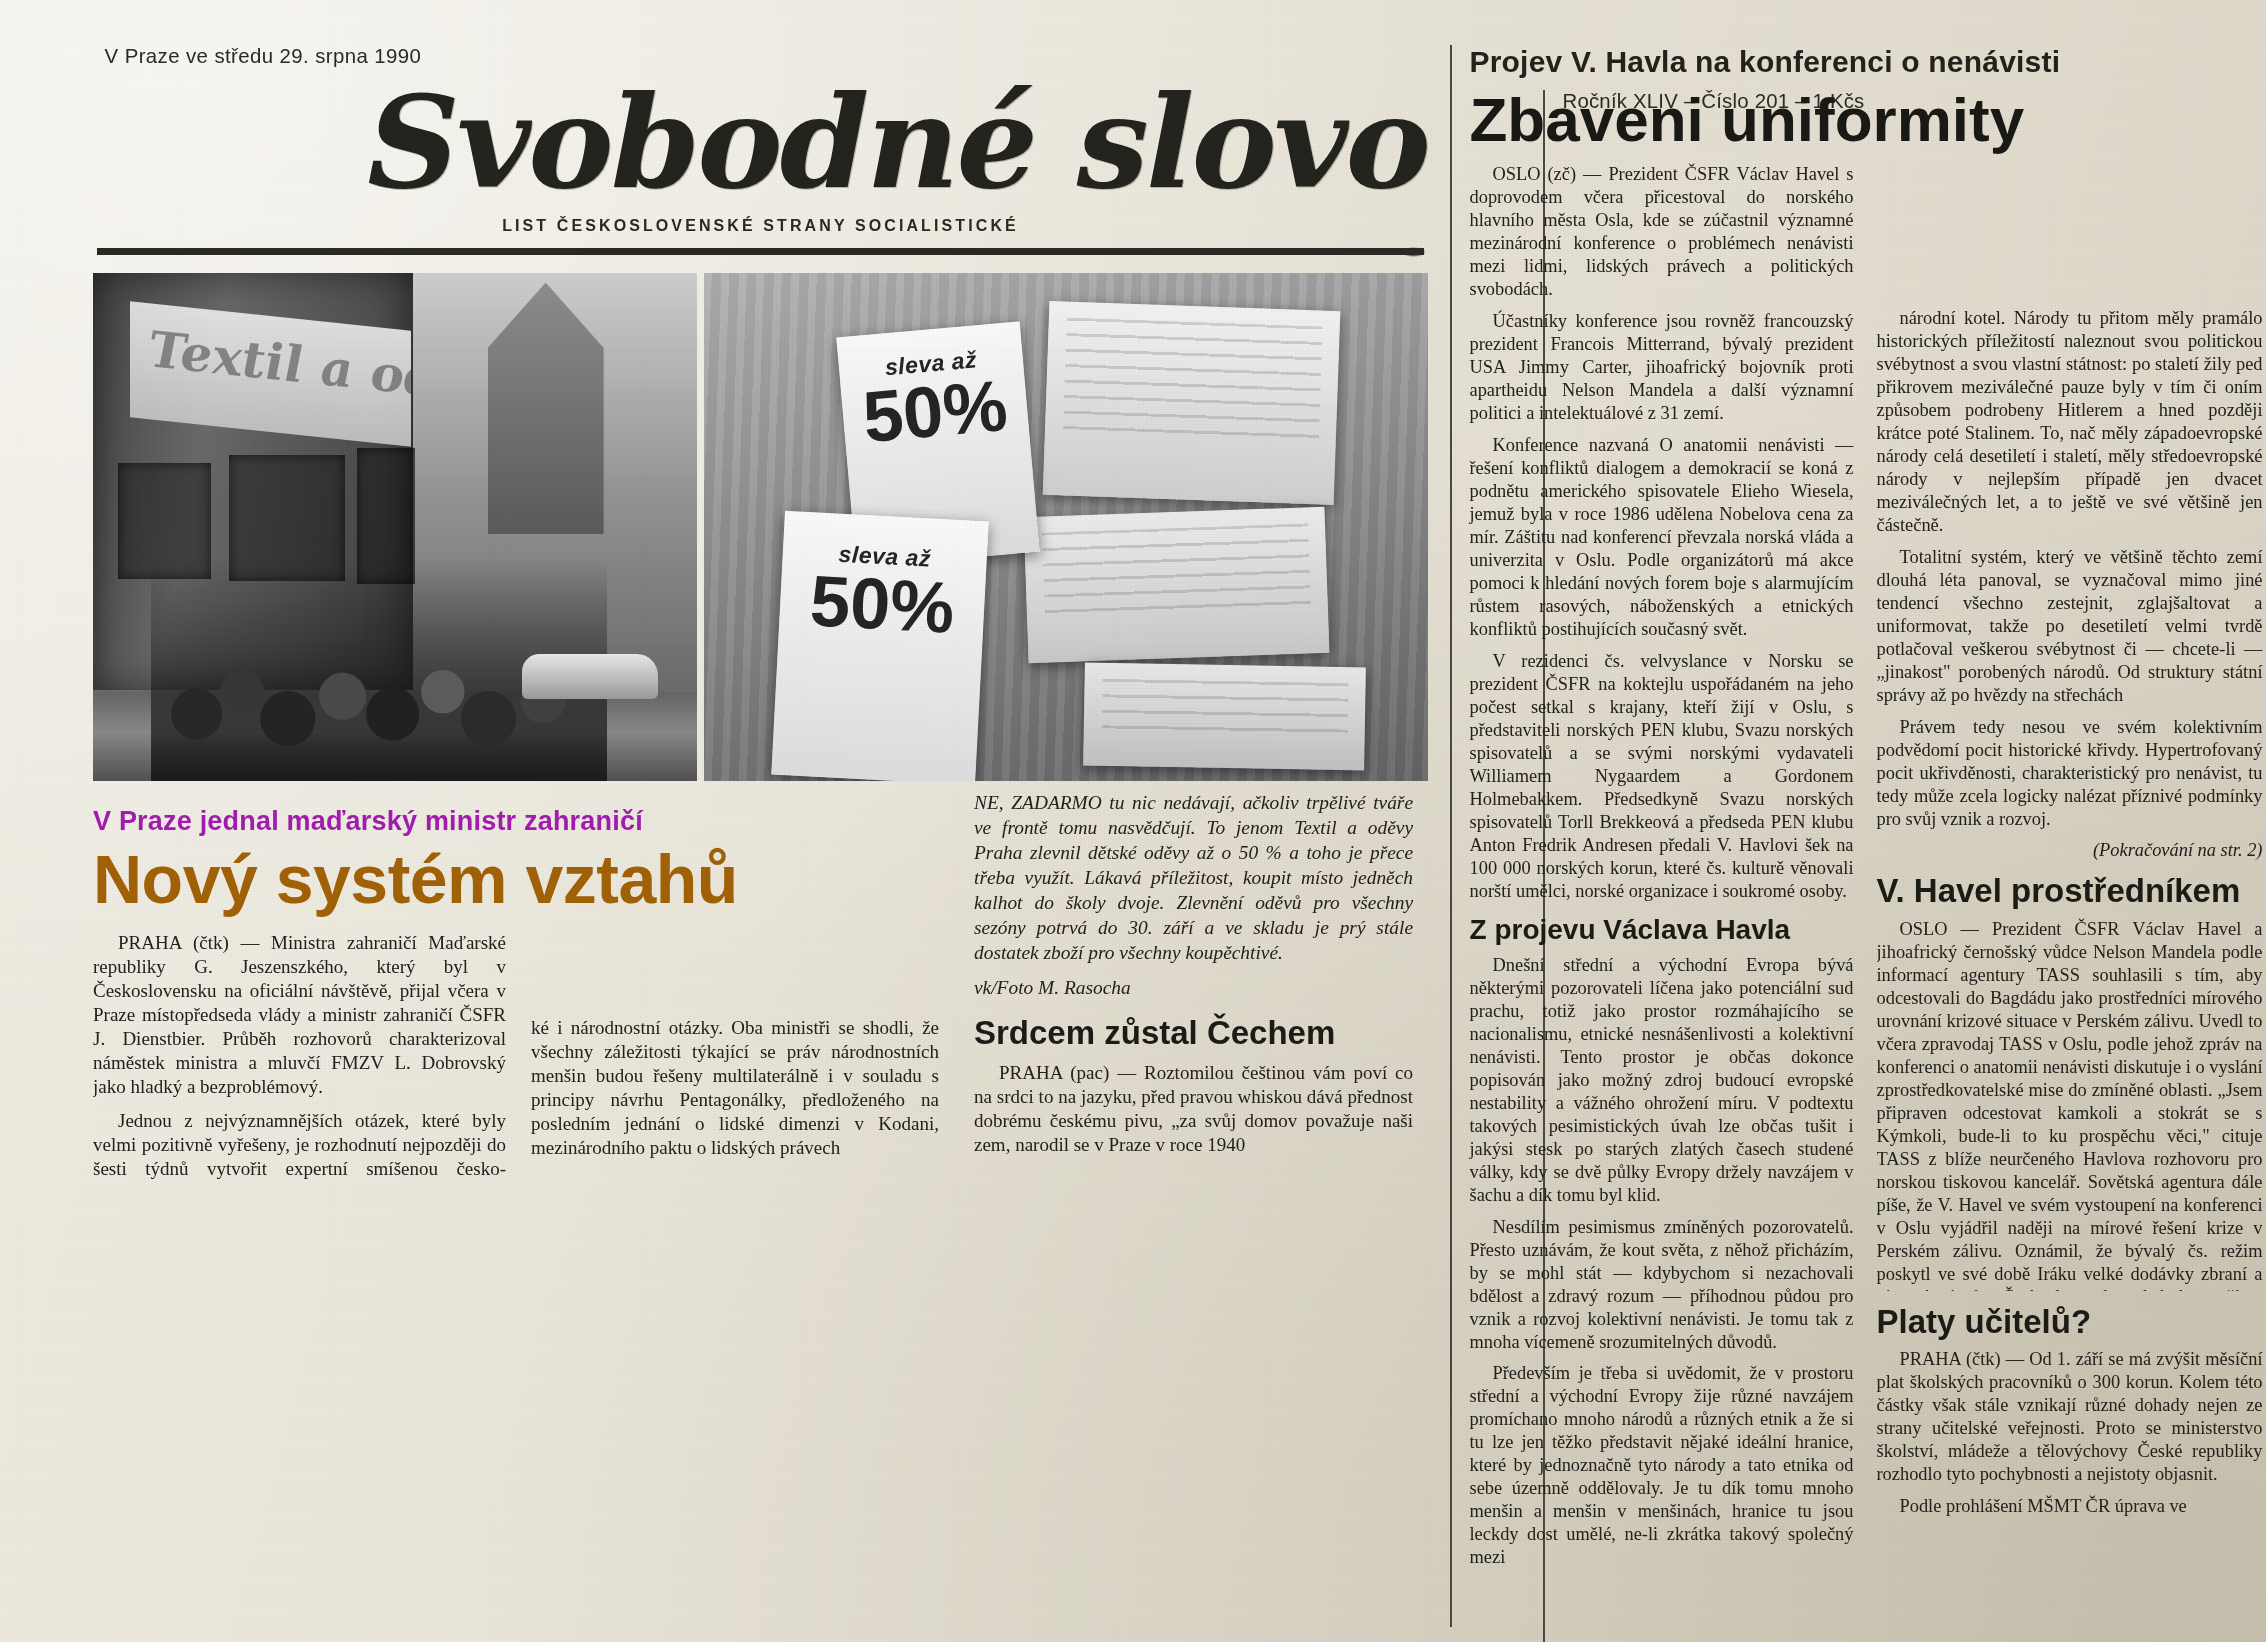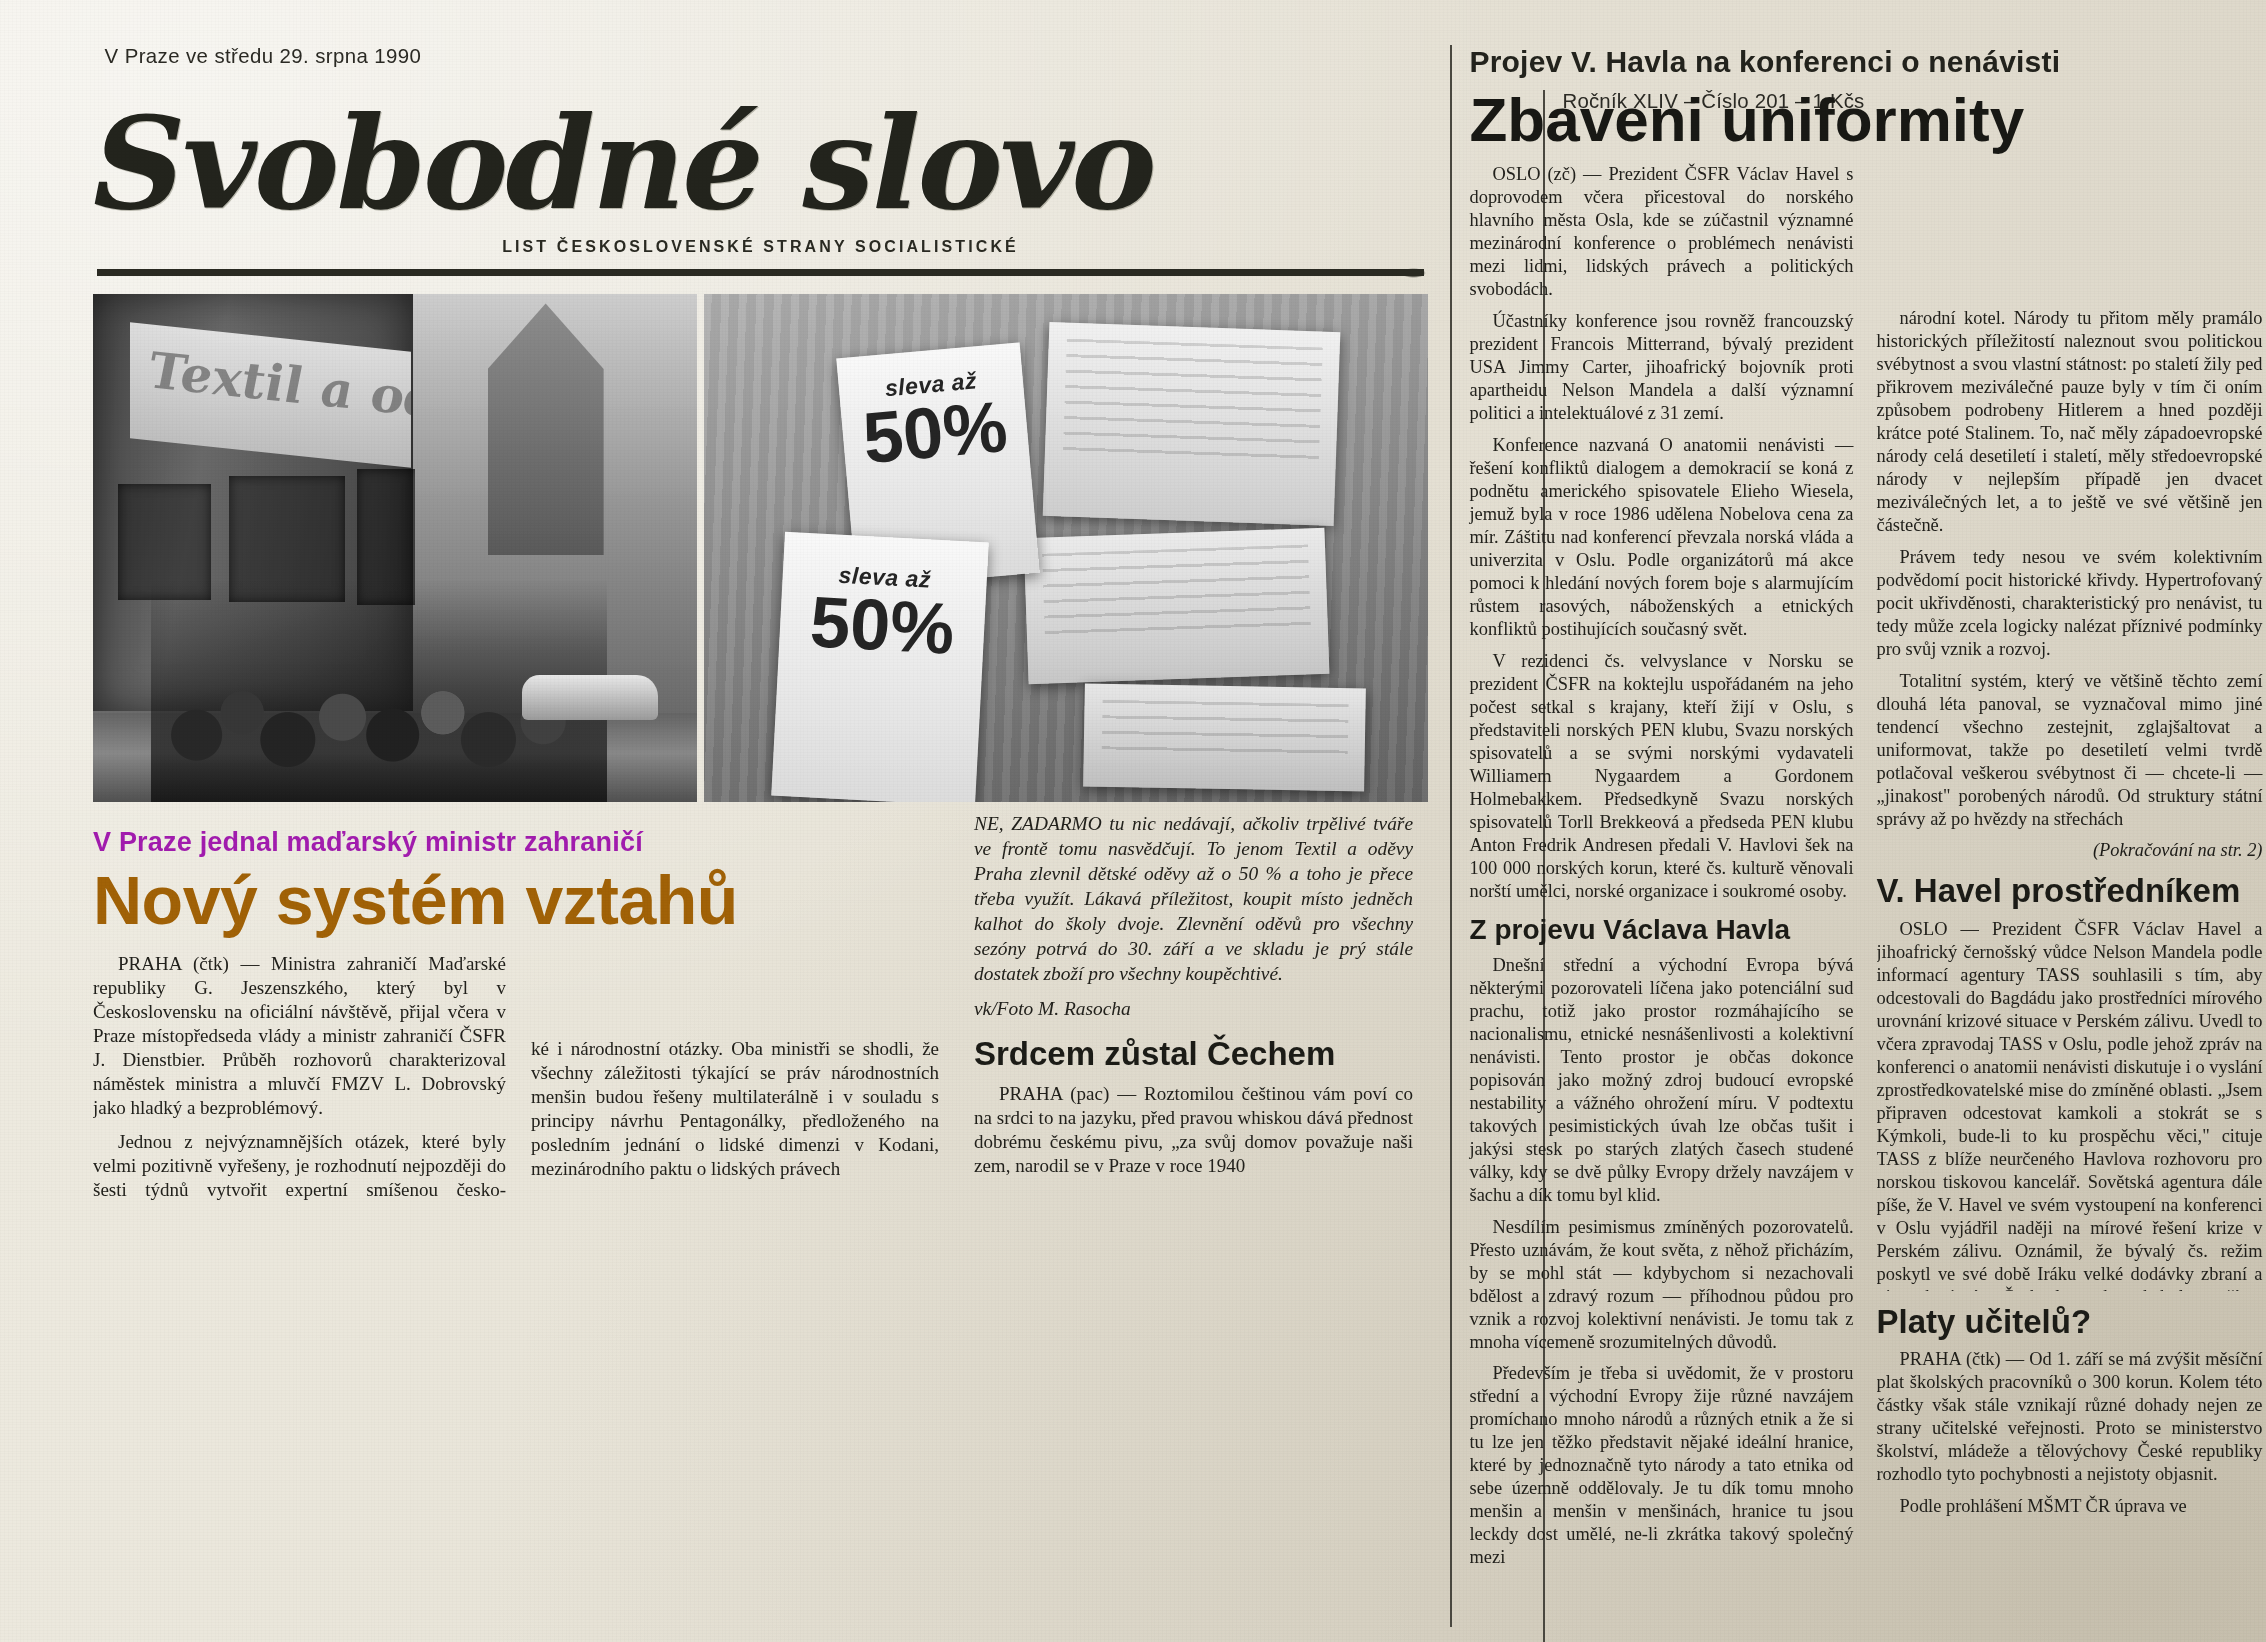--- a/index.html
+++ b/index.html
@@ -33,21 +33,21 @@
   .left {
     position:absolute; left:93px; top:45px; width:1335px; height:1572px;
   }
   .masthead-line {
     display:flex; justify-content:space-between; align-items:flex-end;
     font-family:"Liberation Sans", sans-serif;
     font-size:20.4px; letter-spacing:0.4px; color:#2b2a24;
     padding:0 15.5px 0 11.6px;
   }
   .masthead-line .right { letter-spacing:0.2px; }
-  .logo-wrap { margin-top:22px; text-align:left; position:relative; height:146px; }
+  .logo-wrap { margin-top:1px; text-align:right; position:relative; height:146px; }
   .logo {
     font-family:"DejaVu Serif", serif;
     font-style:italic; font-weight:700;
     font-size:128px; line-height:146px;
     letter-spacing:-2.9px;
     color:#23241d;
     text-shadow:1px 1px 0 rgba(80,80,60,.35), -1px 0 0 rgba(255,255,255,.25);
   }
   .subtitle {
     text-align:center;
@@ -337,22 +337,22 @@
         <p class="rbody">Dnešní střední a východní Evropa bývá některými pozorovateli líčena jako potenciální sud prachu, totiž jako prostor rozmáhajícího se nacionalismu, etnické nesnášenlivosti a kolektivní nenávisti. Tento prostor je občas dokonce popisován jako možný zdroj budoucí evropské nestability a vážného ohrožení míru. V podtextu takových pesimistických úvah lze občas tušit i jakýsi stesk po starých zlatých časech studené války, kdy se dvě půlky Evropy držely navzájem v šachu a dík tomu byl klid.</p>
         <p class="rbody">Nesdílím pesimismus zmíněných pozorovatelů. Přesto uznávám, že kout světa, z něhož přicházím, by se mohl stát — kdybychom si nezachovali bdělost a zdravý rozum — příhodnou půdou pro vznik a rozvoj kolektivní nenávisti. Je tomu tak z mnoha vícemeně srozumitelných důvodů.</p>
         <div class="clip" style="height:204px;">
           <p class="rbody">Především je třeba si uvědomit, že v prostoru střední a východní Evropy žije různé navzájem promíchano mnoho národů a různých etnik a že si tu lze jen těžko představit nějaké ideální hranice, které by jednoznačně tyto národy a tato etnika od sebe územně oddělovaly. Je tu dík tomu mnoho menšin a menšin v menšinách, hranice tu jsou leckdy dost umělé, ne-li zkrátka takový společný mezi</p>
         </div>
       </div>
 
       <div class="rcol narrow">
         <div style="height:144px;"></div>
         <p class="rbody">národní kotel. Národy tu přitom měly pramálo historických příležitostí naleznout svou politickou svébytnost a svou vlastní státnost: po staletí žily ped přikrovem meziválečné pauze byly v tím či oním způsobem podrobeny Hitlerem a hned později krátce poté Stalinem. To, nač měly západoevropské národy celá desetiletí i staletí, měly středoevropské národy v nejlepším případě jen dvacet meziválečných let, a to ještě ve své většině jen částečně.</p>
+        <p class="rbody">Totalitní systém, který ve většině těchto zemí dlouhá léta panoval, se vyznačoval mimo jiné tendencí všechno zestejnit, zglajšaltovat a uniformovat, takže po desetiletí velmi tvrdě potlačoval veškerou svébytnost či — chcete-li — „jinakost" porobených národů. Od struktury státní správy až po hvězdy na střechách</p>
         <p class="rbody">Právem tedy nesou ve svém kolektivním podvědomí pocit historické křivdy. Hypertrofovaný pocit ukřivděnosti, charakteristický pro nenávist, tu tedy může zcela logicky nalézat příznivé podmínky pro svůj vznik a rozvoj.</p>
-        <p class="rbody">Totalitní systém, který ve většině těchto zemí dlouhá léta panoval, se vyznačoval mimo jiné tendencí všechno zestejnit, zglajšaltovat a uniformovat, takže po desetiletí velmi tvrdě potlačoval veškerou svébytnost či — chcete-li — „jinakost" porobených národů. Od struktury státní správy až po hvězdy na střechách</p>
         <p class="cont">(Pokračování na str. 2)</p>
 
         <div class="rsub big">V. Havel prostředníkem</div>
         <div class="clip" style="height:373px;">
           <p class="rbody">OSLO — Prezident ČSFR Václav Havel a jihoafrický černošský vůdce Nelson Mandela podle informací agentury TASS souhlasili s tím, aby odcestovali do Bagdádu jako prostředníci mírového urovnání krizové situace v Perském zálivu. Uvedl to včera zpravodaj TASS v Oslu, podle jehož zpráv na konferenci o anatomii nenávisti diskutuje i o vyslání zprostředkovatelské mise do zmíněné oblasti. „Jsem připraven odcestovat kamkoli a stokrát se s Kýmkoli, bude-li to ku prospěchu věci," cituje TASS z blíže neurčeného Havlova rozhovoru pro norskou tiskovou kancelář. Sovětská agentura dále píše, že V. Havel ve svém vystoupení na konferenci v Oslu vyjádřil naději na mírové řešení krize v Perském zálivu. Oznámil, že bývalý čs. režim poskytl ve své době Iráku velké dodávky zbraní a vinu zbrojení a Československo tak bylo nepřímo zataženo do konfliktu.</p>
         </div>
 
         <div class="rsub big">Platy učitelů?</div>
         <div class="clip" style="height:179px;">
           <p class="rbody">PRAHA (čtk) — Od 1. září se má zvýšit měsíční plat školských pracovníků o 300 korun. Kolem této částky však stále vznikají různé dohady nejen ze strany učitelské veřejnosti. Proto se ministerstvo školství, mládeže a tělovýchovy České republiky rozhodlo tyto pochybnosti a nejistoty objasnit.</p>

